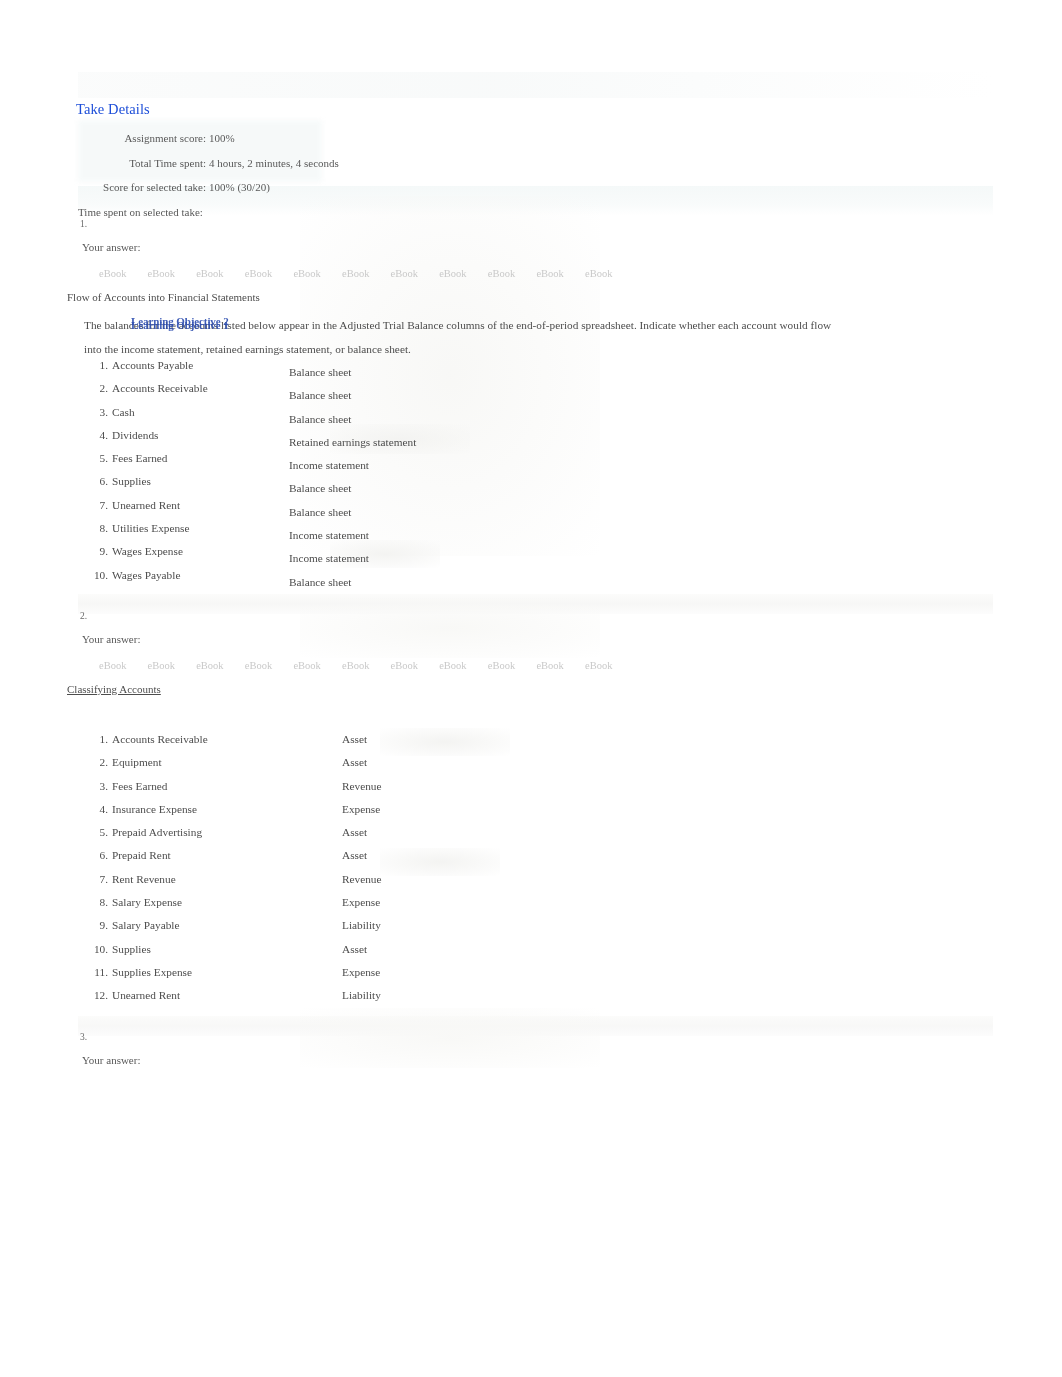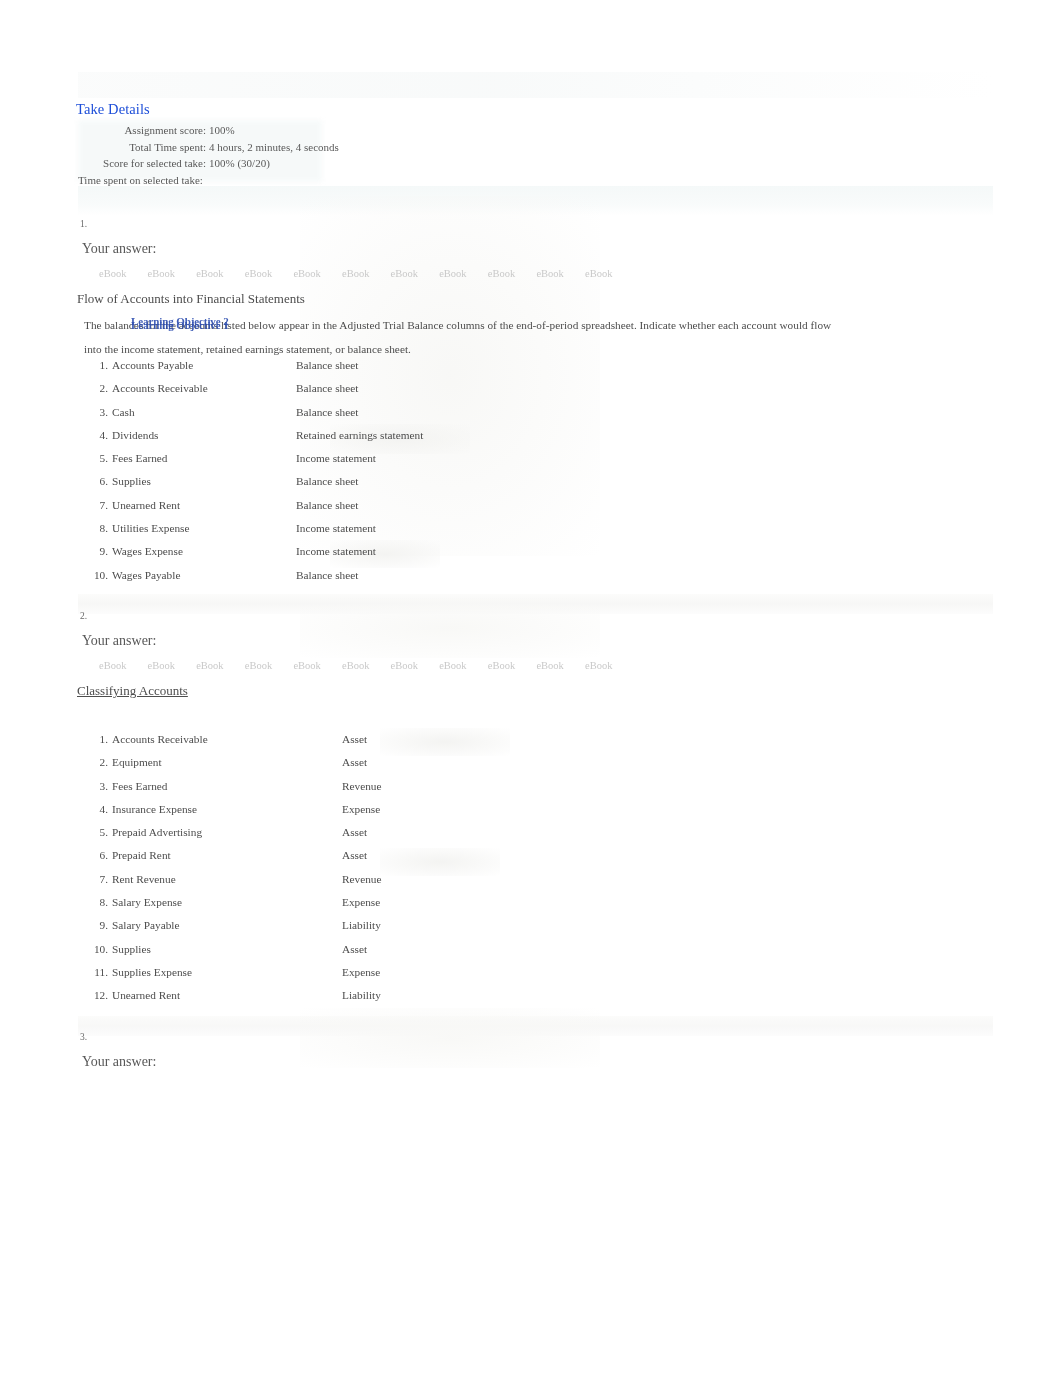--- a/index.html
+++ b/index.html
@@ -104,20 +104,21 @@
     position: absolute;
     left: 78px; top: 124px;
     width: 330px;
     font-size: 11px;
     color: #595959;
   }
   #details .row {
     position: relative;
     height: 16.6px;
     white-space: nowrap;
+    margin-top: 8px;
   }
   #details .dl {
     position: absolute;
     right: 202px;
     text-align: right;
     white-space: nowrap;
   }
   #details .dv {
     position: absolute;
     left: 131px;
@@ -127,43 +128,43 @@
 
   
   .qnum {
     position: absolute;
     font-size: 9.5px;
     color: #6a6a6a;
   }
   .youranswer {
     position: absolute;
     left: 82px;
-    font-size: 14px;
+    font-size: 11px;
     color: #585858;
   }
 
   .ebook-row {
     position: absolute;
     left: 99px;
     width: 530px;
     height: 14px;
   }
   .ebook-row .ebook {
     position: absolute;
     top: 0;
     font-size: 10.5px;
     color: #c9c9c9;
     white-space: nowrap;
     cursor: pointer;
   }
 
   .q-title {
     position: absolute;
-    left: 77px;
-    font-size: 13px;
+    left: 67px;
+    font-size: 11px;
     color: #4d4d4d;
     white-space: nowrap;
   }
   .q-desc {
     position: absolute;
     left: 84px;
     width: 760px;
     font-size: 11.3px;
     line-height: 23.5px;
     color: #4d4d4d;
@@ -198,21 +199,21 @@
     width: 22px;
     text-align: right;
   }
   .ans-list .nm {
     position: absolute;
     left: 26px;
   }
   .ans-list .vl {
     position: absolute;
   }
-  .ans-list.l1 .vl { left: 210px; }
+  .ans-list.l1 .vl { left: 203px; margin-top: 7px; }
   .ans-list.l2 .vl { left: 256px; }
 
   
   .smudge {
     position: absolute;
     background: radial-gradient(ellipse at center, rgba(243,243,241,.95), rgba(255,255,255,0));
     pointer-events: none;
   }
 </style>
 </head>

